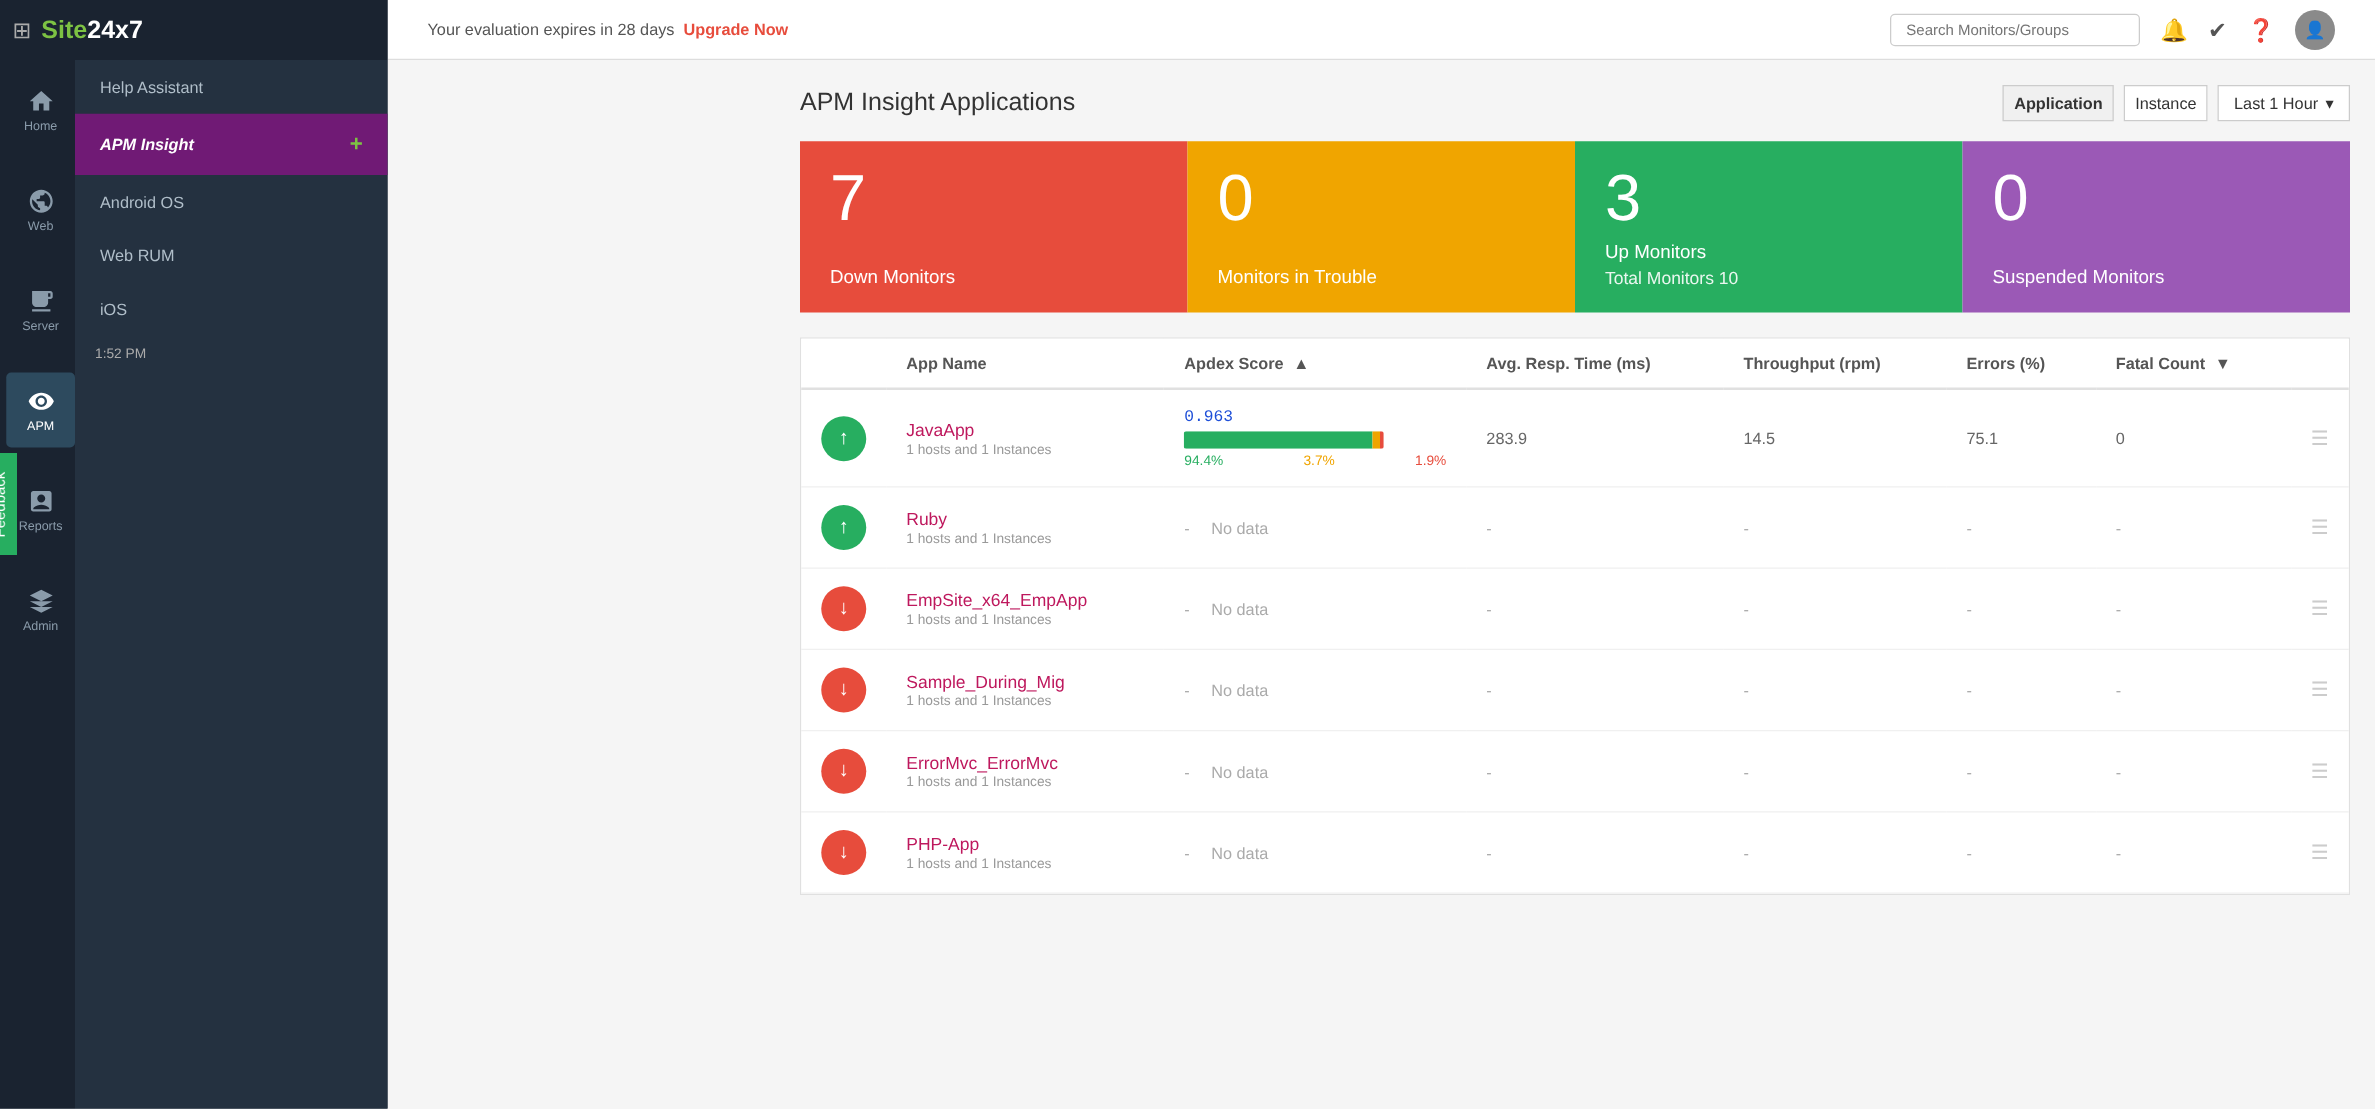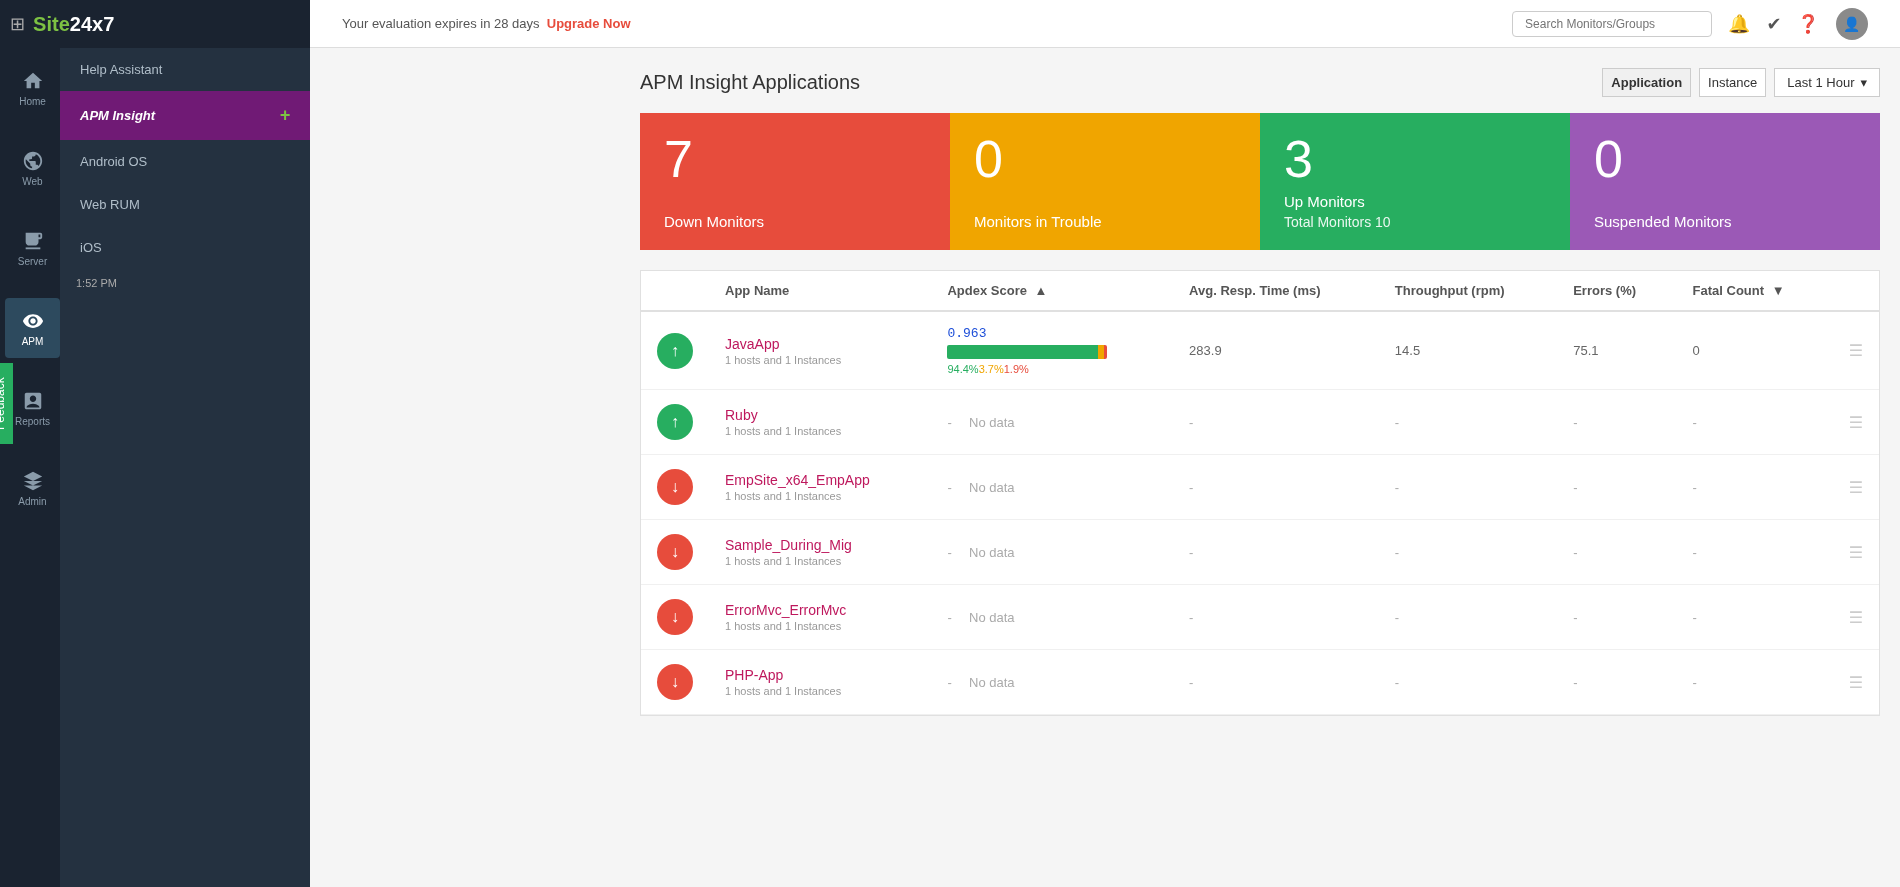--- a/index.html
+++ b/index.html
@@ -277,21 +277,23 @@
     .apdex-bar {
       display: flex;
       width: 160px;
       height: 14px;
       border-radius: 2px;
       overflow: hidden;
     }
     .apdex-seg { height: 100%; }
     .apdex-labels {
       display: flex;
+      gap: 12px;
       font-size: 11px;
+      justify-content: space-between;
     }
     .apdex-labels .seg-satisfied { color: #27ae60; }
     .apdex-labels .seg-tolerating { color: #f0a500; }
     .apdex-labels .seg-frustrated { color: #e74c3c; }
 
     .dash { color: #aaa; }
 
     .row-menu {
       color: #ccc;
       font-size: 16px;

